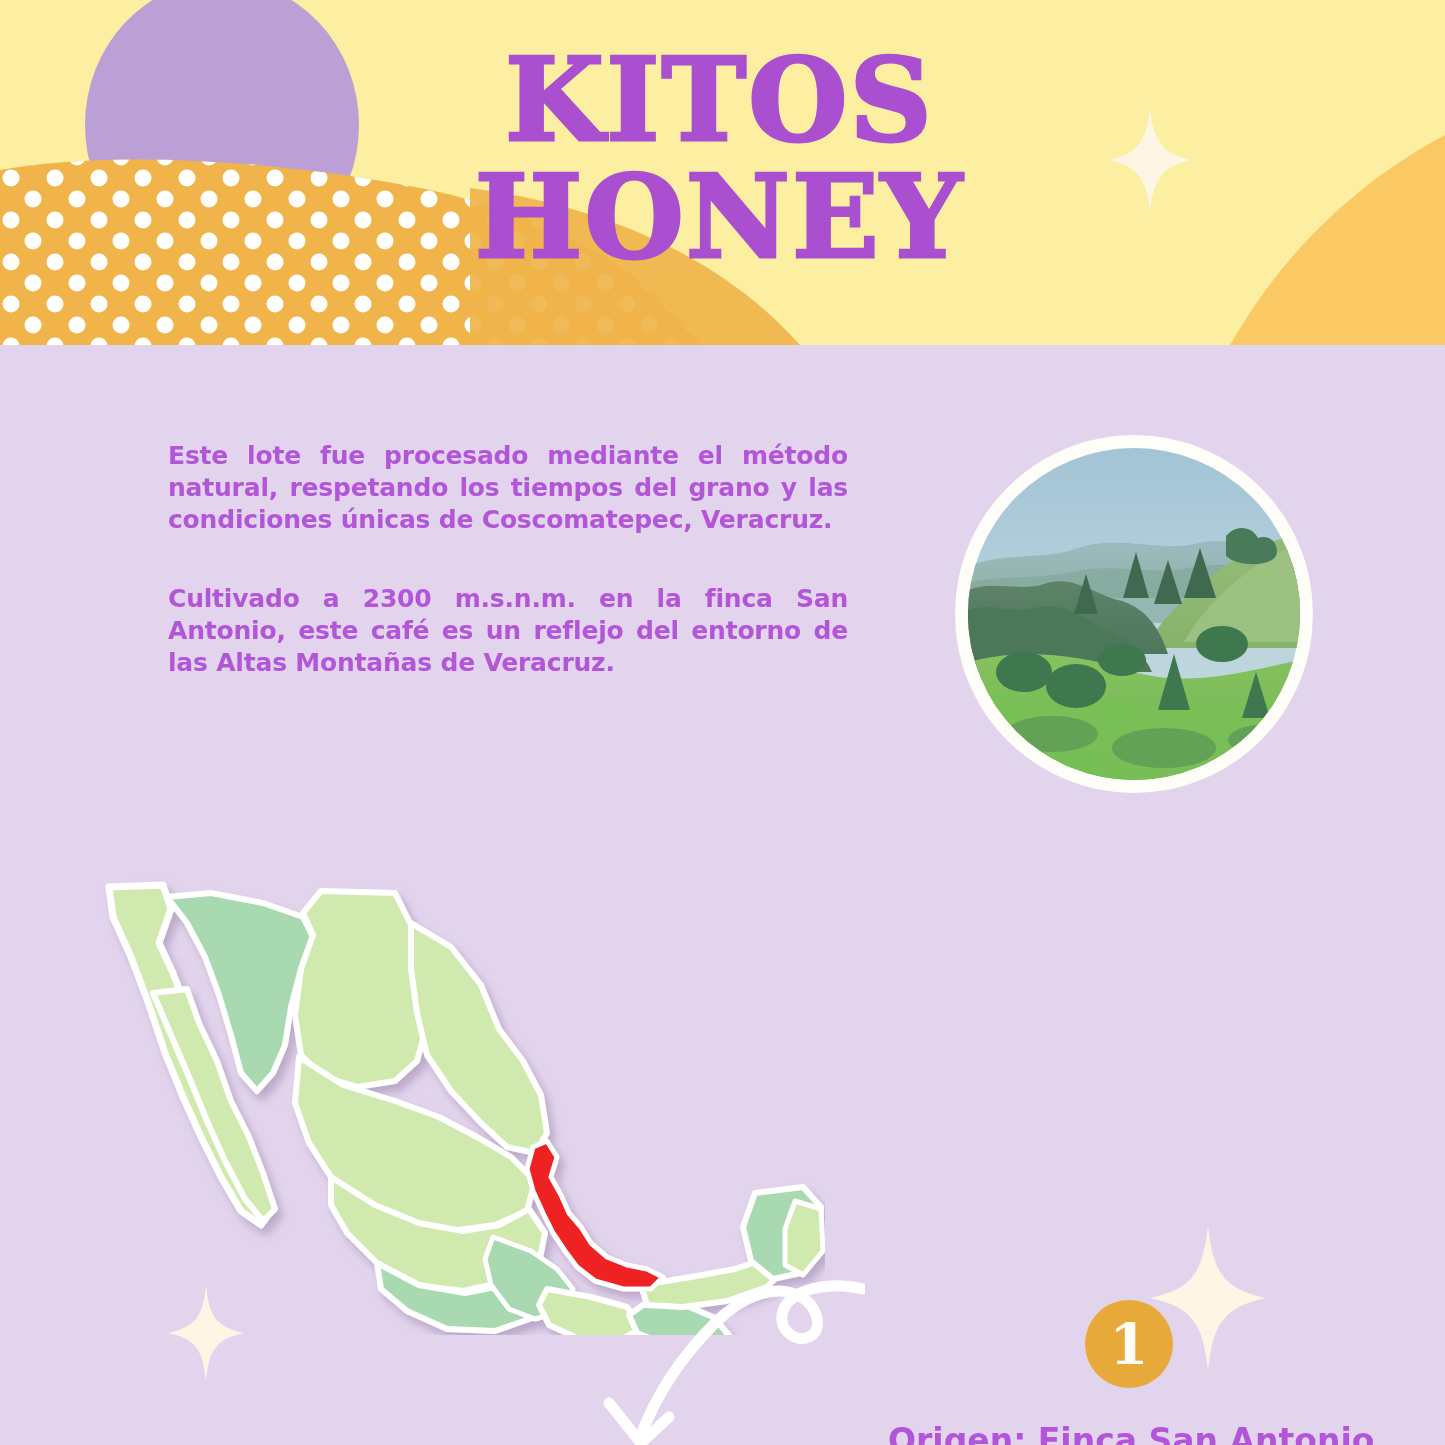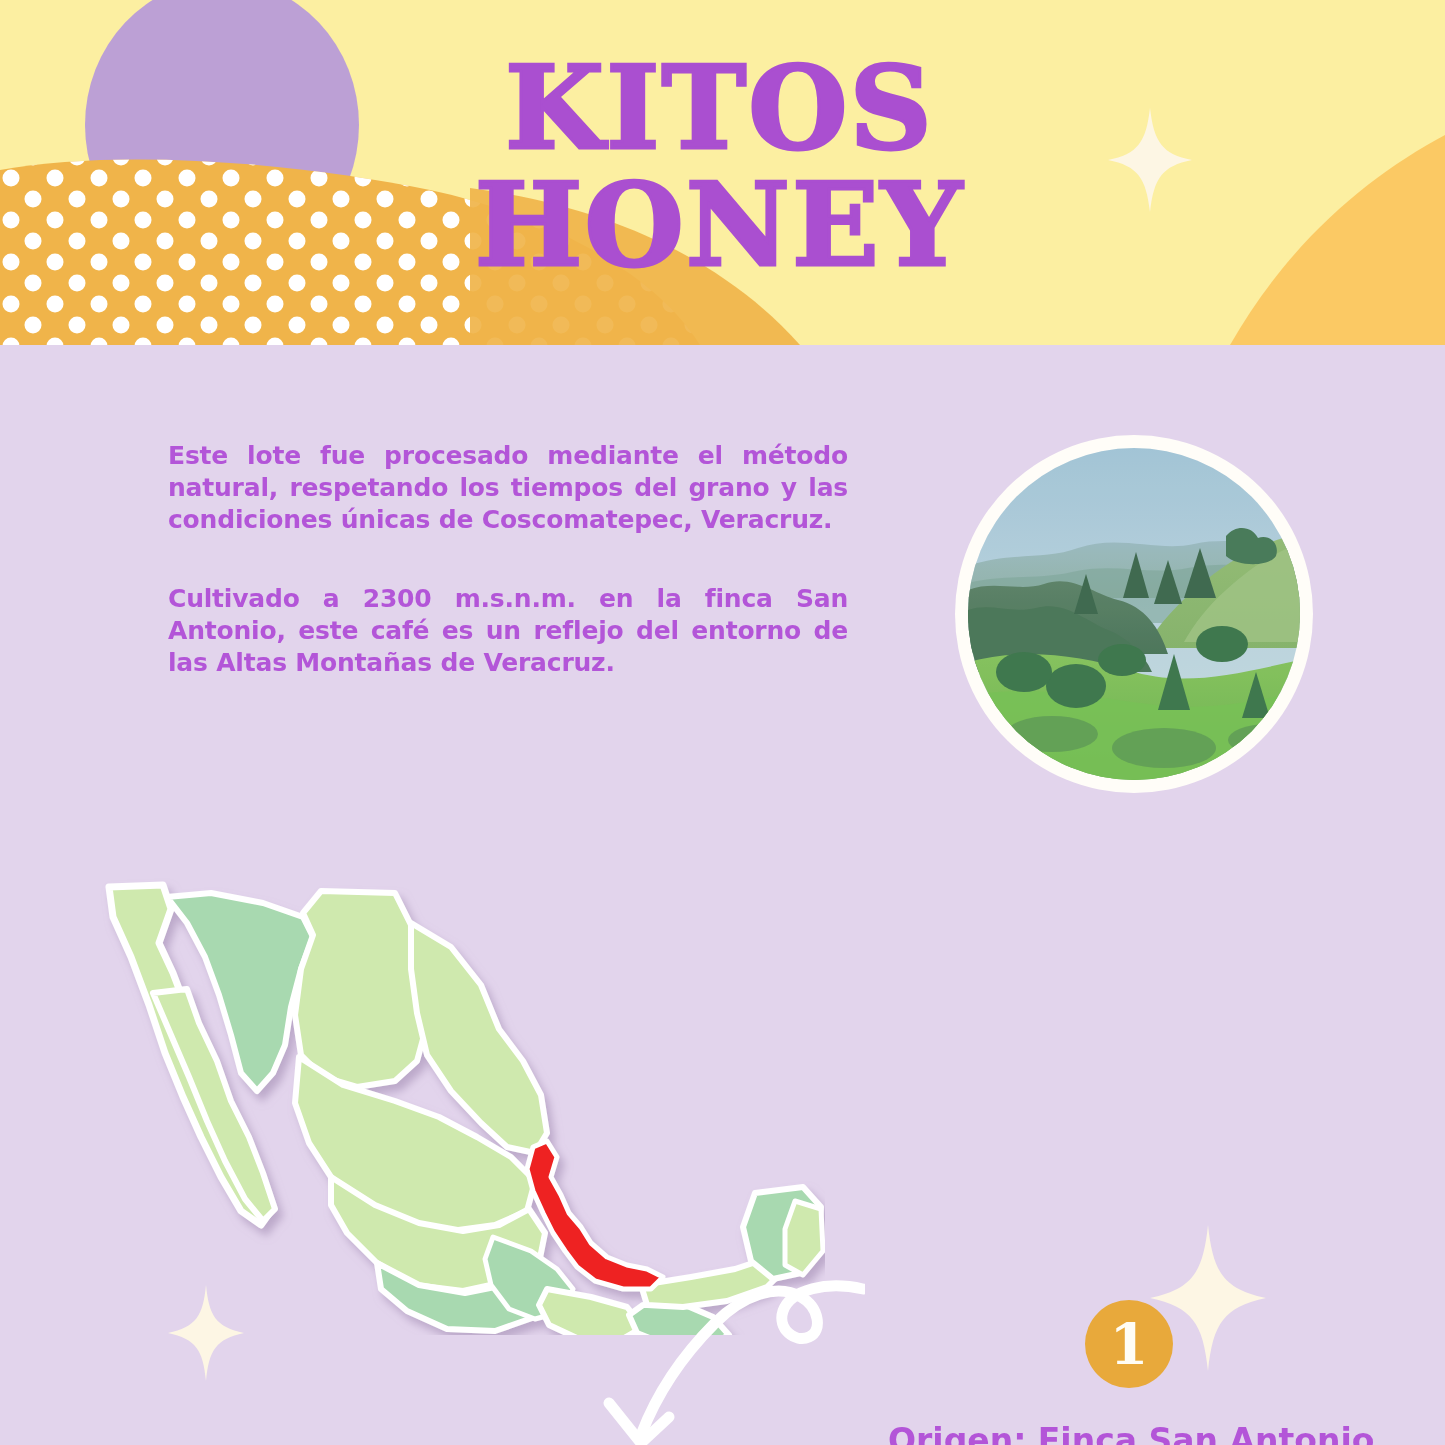--- a/index.html
+++ b/index.html
@@ -7,21 +7,21 @@
     width:1445px;height:1445px;overflow:hidden;
     font-family:"Liberation Sans",sans-serif;
     background:#E2D4EC;
   }
   #poster{position:relative;width:1445px;height:1445px;overflow:hidden;background:#E2D4EC;}
 
   
   #header{position:absolute;left:0;top:0;width:1445px;height:345px;overflow:hidden;background:#FCEFA1;}
   #header .svgwrap{position:absolute;inset:0;}
   #title-block{
-    position:absolute;left:0;top:52px;width:1439px;
+    position:absolute;left:0;top:44px;width:1439px;
     text-align:center;z-index:6;pointer-events:none;
   }
   .title-line{
     font-family:"DejaVu Serif","Liberation Serif",serif;
     font-weight:700;color:#AA4FD0;
     font-size:112px;line-height:0.99;letter-spacing:2px;
     margin:0;
     -webkit-text-stroke:3px #AA4FD0;
   }
   #title-line1{font-size:114px;}

